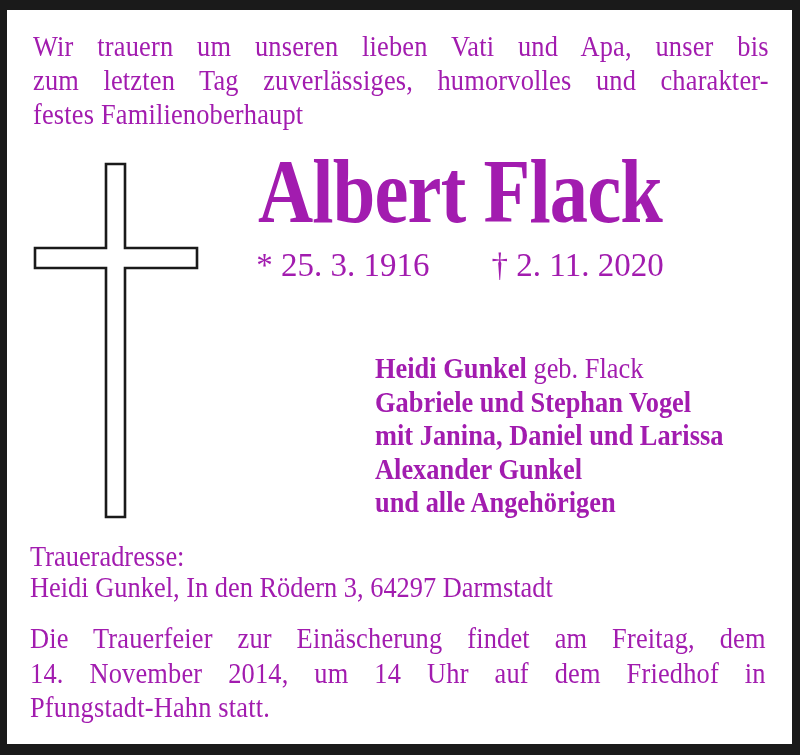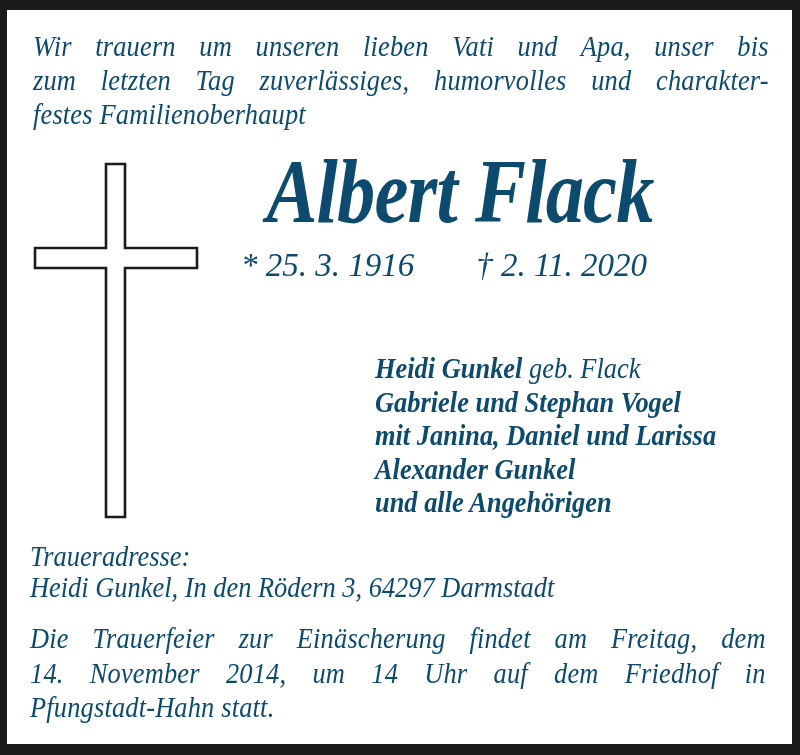--- a/index.html
+++ b/index.html
@@ -7,22 +7,21 @@
     padding: 0;
     background: #ffffff;
   }
   .page {
     position: relative;
     width: 800px;
     height: 755px;
     background: #ffffff;
     overflow: hidden;
     font-family: "Liberation Serif", "DejaVu Serif", serif;
-    color: #0c4a6e;
-    font-style: italic;
+    color: #a21caf;
   }
   .frame {
     position: absolute;
     inset: 0;
     border-style: solid;
     border-color: #1a1a1a;
     border-width: 10px 8px 11px 7px;
     pointer-events: none;
     box-sizing: border-box;
   }
@@ -63,21 +62,21 @@
     line-height: 90px;
     font-weight: bold;
     letter-spacing: -1px;
     transform: scaleX(0.85);
     transform-origin: 50% 0;
     white-space: nowrap;
   }
   
   .dates {
     position: absolute;
-    left: 164px;
+    left: 180px;
     top: 249px;
     width: 560px;
     display: flex;
     justify-content: center;
     gap: 62px;
     font-size: 33px;
     line-height: 33px;
   }
   .date-item { white-space: nowrap; }
   

